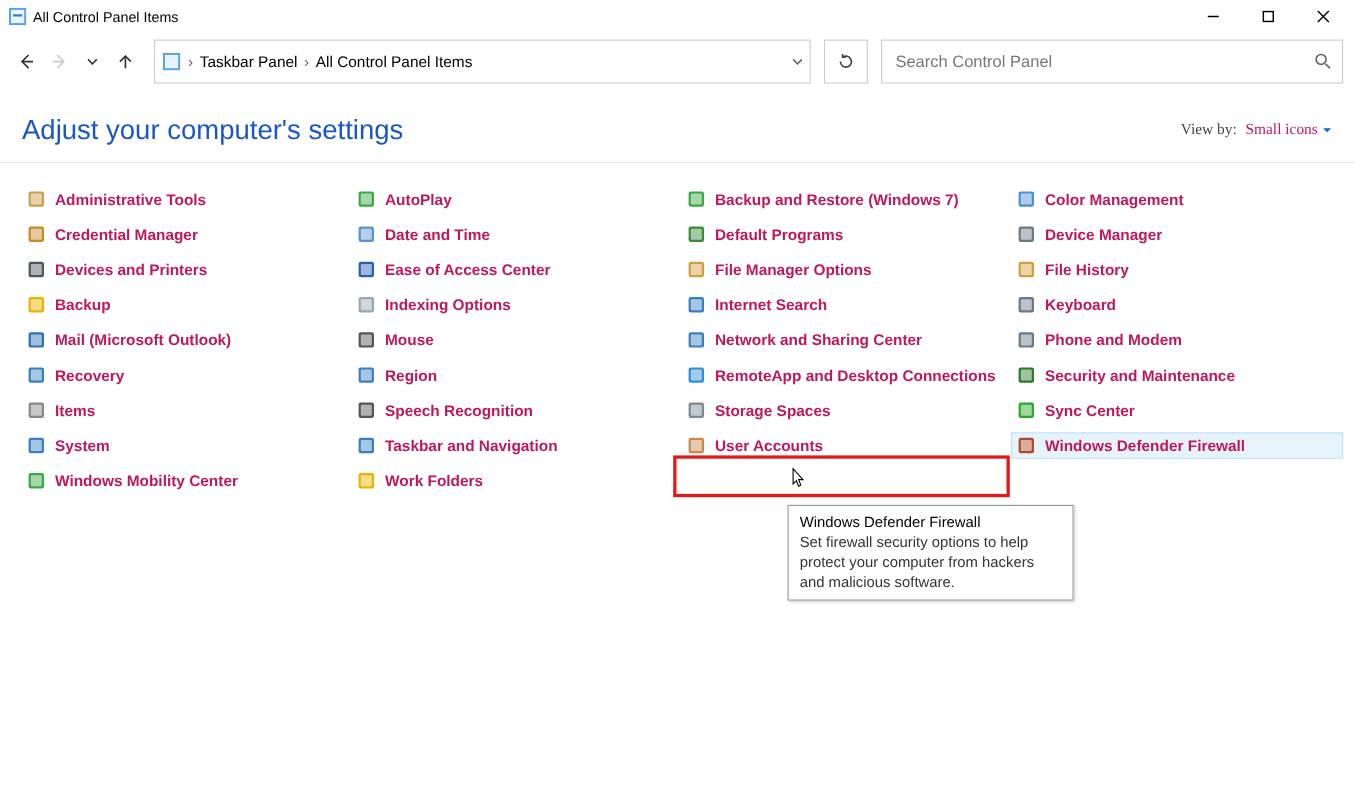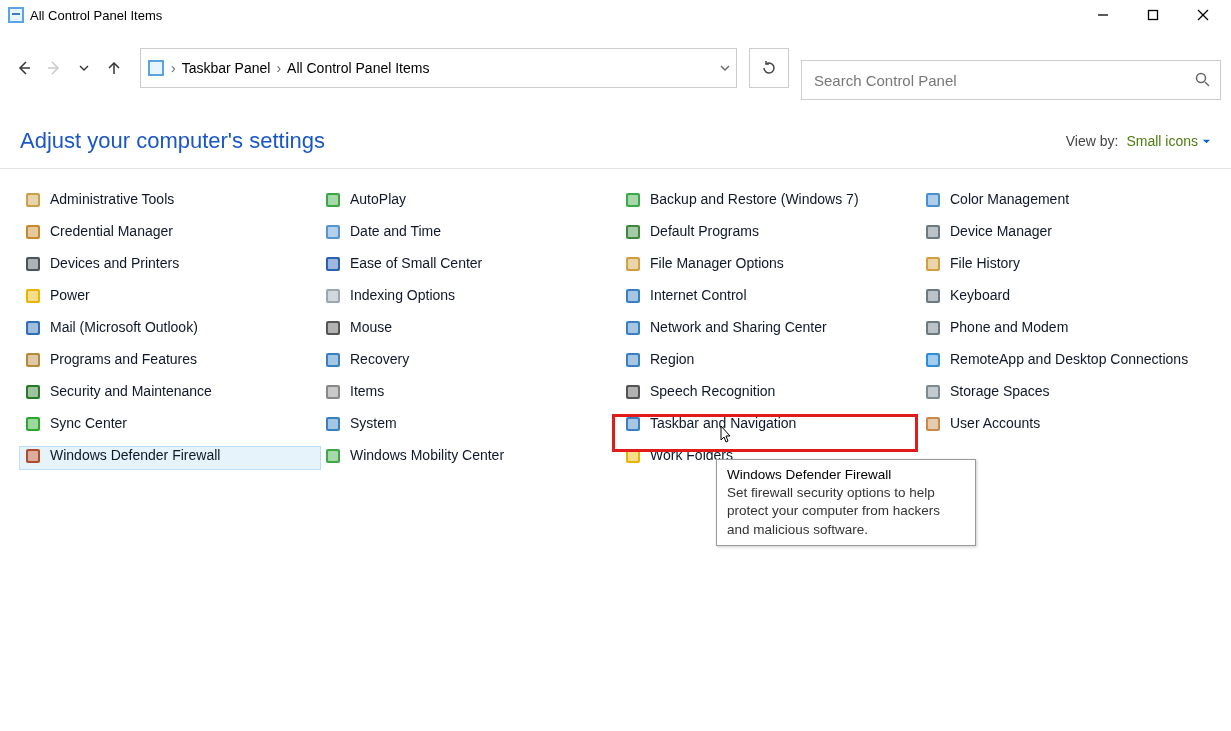--- a/index.html
+++ b/index.html
@@ -62,57 +62,57 @@
     border: 1px solid #ccc;
     display:flex; align-items:center; justify-content:center;
   }
   .search-box {
     width: 420px; height: 40px;
     border: 1px solid #ccc;
     display:flex; align-items:center;
     padding: 0 10px;
     color:#777;
     gap: 8px;
-    margin-top: 24px;
   }
   .search-box input {
     flex:1; border:none; outline:none; font-size:15px; color:#333;
   }
   .search-box input::placeholder { color:#777; }
   .search-box .mag { color:#555; }
 
   
   .heading-row {
     display:flex; align-items:center; justify-content:space-between;
     padding: 18px 20px 14px 20px;
   }
   .heading-row h1 {
-    margin:0; font-weight:400; font-size:22px; color:#1a57c5;
-  }
-  .view-by { display:flex; gap:8px; align-items:center; font-size:14px;}
+    margin:0; font-weight:400; font-size:25px; color:#1a57c5;
+  }
+  .view-by { display:flex; gap:8px; align-items:center; font-size:14px;font-family:Liberation Serif, serif;}
   .view-by .label { color:#444; }
-  .view-by .value { color:#4d7c0f; display:flex; align-items:center; gap:4px;}
+  .view-by .value { color:#be185d; display:flex; align-items:center; gap:4px;}
   .hr { height:1px; background:#e3e3e3; margin: 0 0 22px 0;}
 
   
   .grid {
     display: grid;
     grid-template-columns: repeat(4, 300px);
     column-gap: 0;
     row-gap: 10px;
     padding: 0 20px;
     position: relative;
   }
   .item {
-    display:flex; align-items:flex-start; gap:8px;
+    display:flex; align-items:center; gap:8px;
     height: 22px;
     padding: 0 4px;
-    color: #0f172a;
+    color: #be185d;
     white-space: nowrap;
     position: relative;
+    font-weight: bold;
   }
   .item .ico {
     width:18px; height:18px; display:inline-flex; align-items:center; justify-content:center;
     flex-shrink:0;
   }
   .item.hovered {
     background: #e6f3fb;
     outline: 1px solid #b8dff5;
   }
   .highlight-ring {
@@ -331,21 +331,21 @@
       </span>
       <span>Devices and Printers</span>
     </div>
     <div class="item">
       <span class="ico">
         <svg width="16" height="16" viewBox="0 0 16 16">
           <rect x="1" y="1" width="14" height="14" rx="2" fill="#2a60b0"></rect>
           <rect x="3" y="3" width="10" height="10" rx="1" fill="#fff" opacity="0.55"></rect>
         </svg>
       </span>
-      <span>Ease of Small Center</span>
+      <span>Ease of Access Center</span>
     </div>
     <div class="item">
       <span class="ico">
         <svg width="16" height="16" viewBox="0 0 16 16">
           <rect x="1" y="1" width="14" height="14" rx="2" fill="#d0a040"></rect>
           <rect x="3" y="3" width="10" height="10" rx="1" fill="#fff" opacity="0.55"></rect>
         </svg>
       </span>
       <span>File Manager Options</span>
     </div>
@@ -358,39 +358,39 @@
       </span>
       <span>File History</span>
     </div>
     <div class="item">
       <span class="ico">
         <svg width="16" height="16" viewBox="0 0 16 16">
           <rect x="1" y="1" width="14" height="14" rx="2" fill="#e8b400"></rect>
           <rect x="3" y="3" width="10" height="10" rx="1" fill="#fff" opacity="0.55"></rect>
         </svg>
       </span>
-      <span>Power</span>
+      <span>Backup</span>
     </div>
     <div class="item">
       <span class="ico">
         <svg width="16" height="16" viewBox="0 0 16 16">
           <rect x="1" y="1" width="14" height="14" rx="2" fill="#9aa6b0"></rect>
           <rect x="3" y="3" width="10" height="10" rx="1" fill="#fff" opacity="0.55"></rect>
         </svg>
       </span>
       <span>Indexing Options</span>
     </div>
     <div class="item">
       <span class="ico">
         <svg width="16" height="16" viewBox="0 0 16 16">
           <rect x="1" y="1" width="14" height="14" rx="2" fill="#3a80c0"></rect>
           <rect x="3" y="3" width="10" height="10" rx="1" fill="#fff" opacity="0.55"></rect>
         </svg>
       </span>
-      <span>Internet Control</span>
+      <span>Internet Search</span>
     </div>
     <div class="item">
       <span class="ico">
         <svg width="16" height="16" viewBox="0 0 16 16">
           <rect x="1" y="1" width="14" height="14" rx="2" fill="#6a7a85"></rect>
           <rect x="3" y="3" width="10" height="10" rx="1" fill="#fff" opacity="0.55"></rect>
         </svg>
       </span>
       <span>Keyboard</span>
     </div>
@@ -422,29 +422,20 @@
       <span>Network and Sharing Center</span>
     </div>
     <div class="item">
       <span class="ico">
         <svg width="16" height="16" viewBox="0 0 16 16">
           <rect x="1" y="1" width="14" height="14" rx="2" fill="#6a7a85"></rect>
           <rect x="3" y="3" width="10" height="10" rx="1" fill="#fff" opacity="0.55"></rect>
         </svg>
       </span>
       <span>Phone and Modem</span>
-    </div>
-    <div class="item">
-      <span class="ico">
-        <svg width="16" height="16" viewBox="0 0 16 16">
-          <rect x="1" y="1" width="14" height="14" rx="2" fill="#b58a3a"></rect>
-          <rect x="3" y="3" width="10" height="10" rx="1" fill="#fff" opacity="0.55"></rect>
-        </svg>
-      </span>
-      <span>Programs and Features</span>
     </div>
     <div class="item">
       <span class="ico">
         <svg width="16" height="16" viewBox="0 0 16 16">
           <rect x="1" y="1" width="14" height="14" rx="2" fill="#3a80c0"></rect>
           <rect x="3" y="3" width="10" height="10" rx="1" fill="#fff" opacity="0.55"></rect>
         </svg>
       </span>
       <span>Recovery</span>
     </div>

